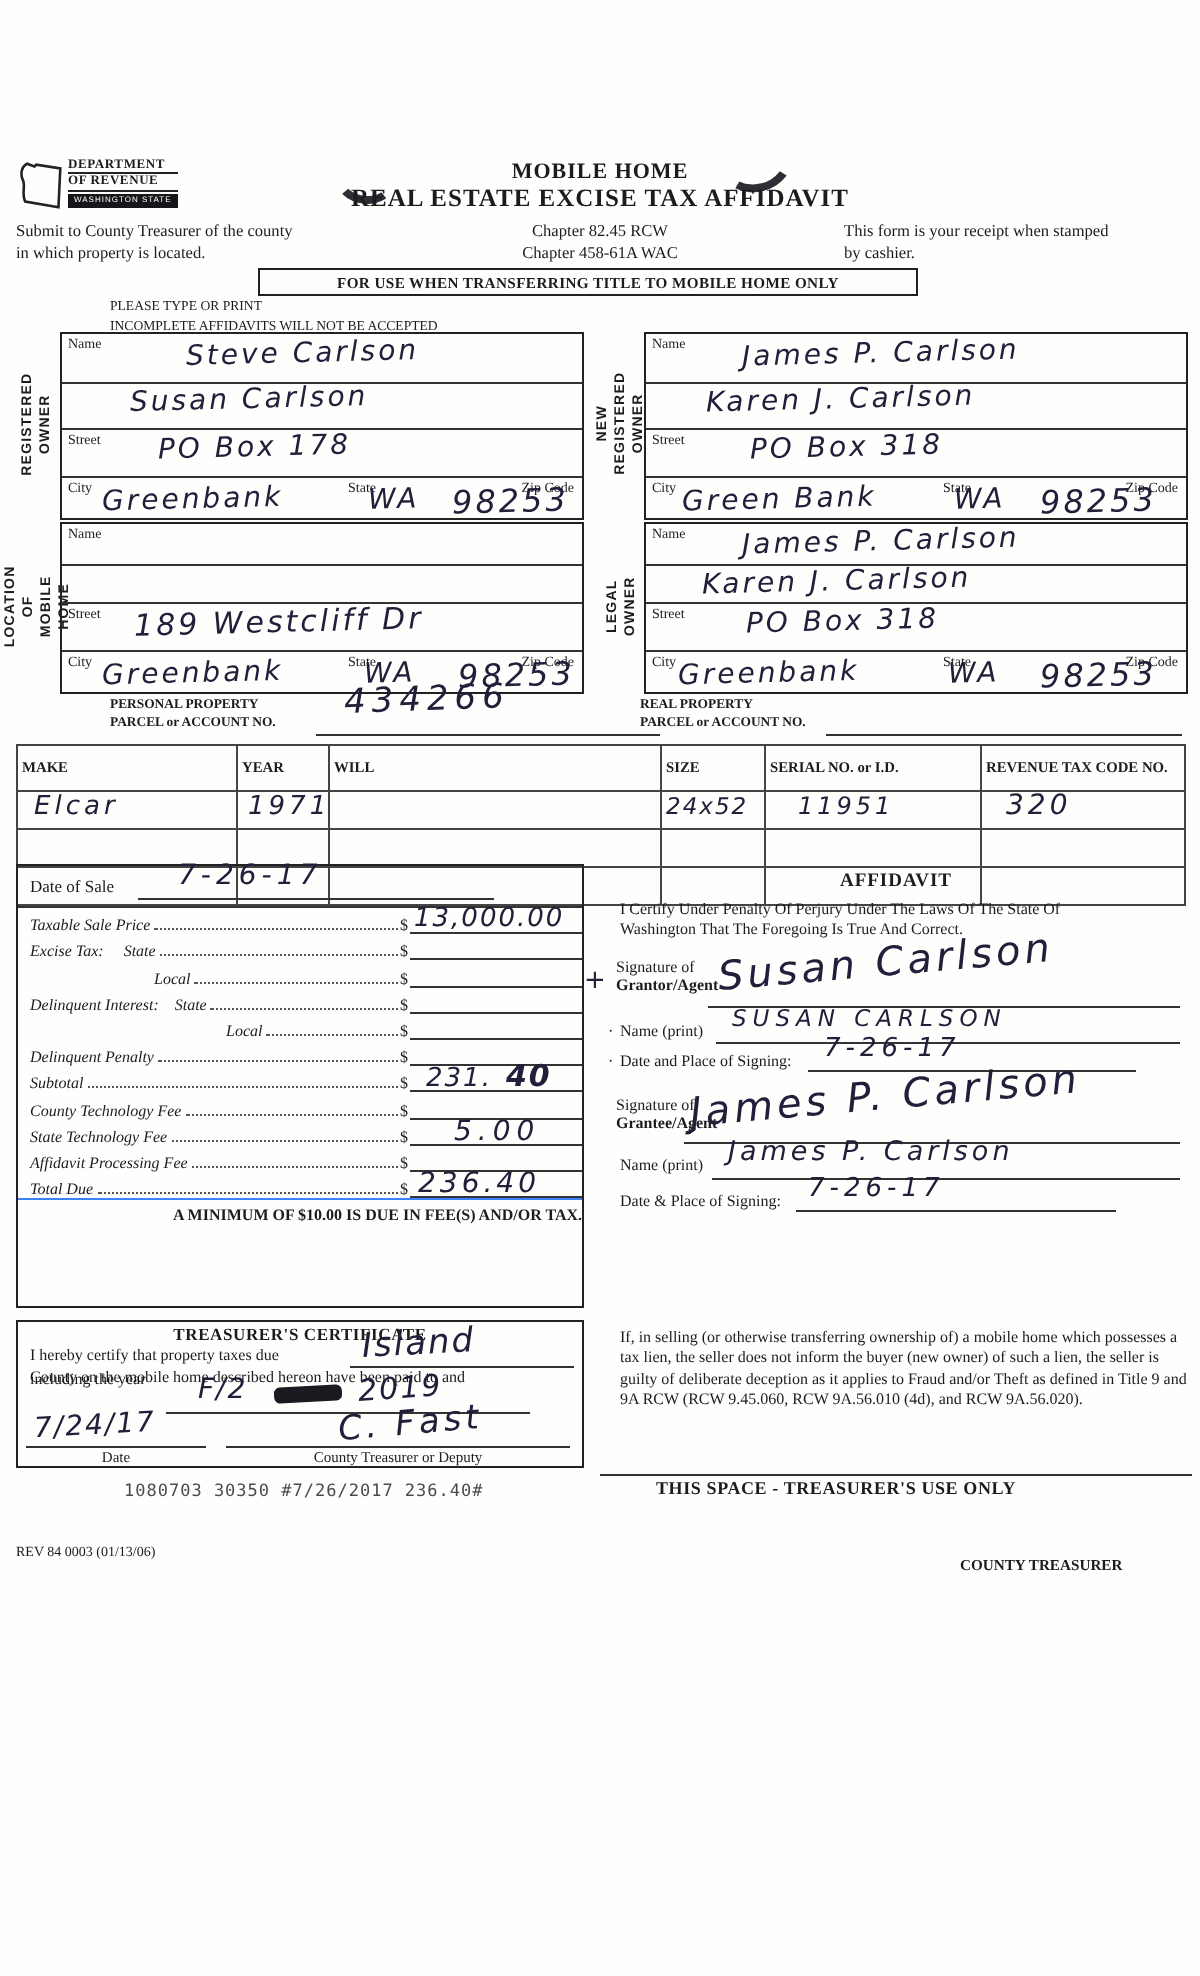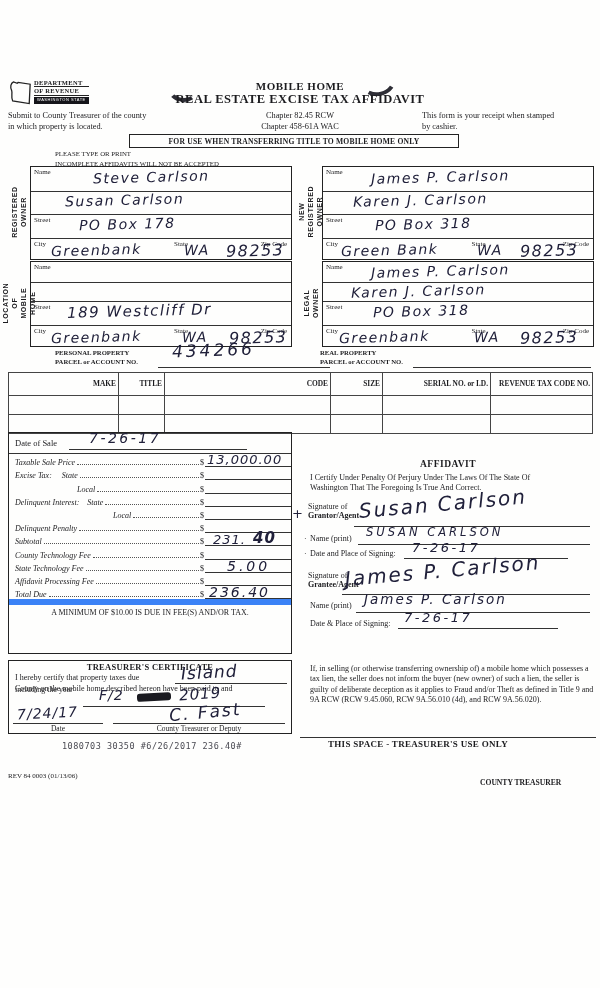--- a/index.html
+++ b/index.html
@@ -28,41 +28,41 @@
   .flabel{position:absolute;left:3px;top:1px;font-size:7px;}
   .zipl{left:auto;right:4px;}
   .hw{font-family:"DejaVu Sans",cursive;font-style:italic;color:#20203a;white-space:nowrap;}
   .nm{position:absolute;font-size:14px;letter-spacing:1.5px;transform:rotate(-1.5deg);}
   
   .plbl{font-size:6.7px;line-height:1.4;font-weight:bold;}
   .uline{position:absolute;border-top:1px solid #333;height:0;}
   
   .vtable{position:absolute;left:8px;top:372px;width:584px;border-collapse:collapse;border:1.6px solid #222;table-layout:fixed;}
   .vtable th,.vtable td{border:1px solid #444;padding:0;overflow:visible;}
-  .vtable th{font-size:7.4px;font-weight:bold;text-align:right;line-height:1.2;height:20px;padding:1px 2px;}
+  .vtable th{font-size:7.4px;font-weight:bold;text-align:left;line-height:1.2;height:20px;padding:1px 2px;}
   .vtable tr.r1 td{height:14px;}
   .vtable tr.r2 td{height:11px;}
   .vtable tr.r3 td{height:9px;}
   .tv{position:relative;top:-2px;font-size:13px;letter-spacing:2px;display:inline-block;}
   
   .taxbox{position:absolute;left:8px;top:432px;width:284px;height:222px;border:1.6px solid #222;box-sizing:border-box;}
   .daterow{position:relative;height:20px;border-bottom:1px solid #333;}
   .mrow{display:flex;align-items:flex-end;height:13.2px;padding-left:6px;font-size:8px;}
   .mlabel{white-space:nowrap;font-style:italic;}
   .dots{flex:1;border-bottom:1px dotted #555;margin:0 1px 2px 2px;min-width:4px;}
   .cur{margin-right:1px;}
   .mval{width:86px;border-bottom:1px solid #333;position:relative;height:100%;flex:0 0 86px;}
   .mhw{position:absolute;bottom:-2px;font-size:13px;letter-spacing:1px;}
   .exempt{border-top:1.4px solid #222;padding:2px 6px;font-size:8px;}
   .exh{height:12px;}
   .wrow{display:flex;align-items:flex-end;height:13px;}
   .wfill{flex:1;border-bottom:1px solid #333;margin:0 2px 1px 3px;}
-  .minimum{border-top:6px solid #3b82f6;text-align:center;font-weight:normal;font-size:8px;padding:3px 0 2px 0;}
-  
-  .aff{position:absolute;left:302px;top:459px;width:292px;height:222px;font-size:8px;}
+  .minimum{border-top:1px solid #3b82f6;text-align:right;font-weight:bold;font-size:8px;padding:3px 0 2px 0;}
+  
+  .aff{position:absolute;left:302px;top:436px;width:292px;height:222px;font-size:8px;}
   .aff-title{font-weight:bold;font-size:9.5px;letter-spacing:0.5px;}
   .sig{font-size:20px;letter-spacing:2px;transform:rotate(-5deg);transform-origin:left bottom;}
   
   .tbox{position:absolute;left:8px;top:660px;width:284px;height:74px;border:1.6px solid #222;box-sizing:border-box;font-size:8px;}
   .scribble{position:absolute;background:#1a1a20;border-radius:3px;transform:rotate(-3deg);}
   .lien{position:absolute;left:310px;top:664px;width:286px;font-size:8px;line-height:1.3;}
   .stamp{position:absolute;left:62px;top:741px;font-family:"DejaVu Sans Mono",monospace;font-size:8.5px;color:#4a4a52;letter-spacing:0.5px;}
   .space-label{position:absolute;left:328px;top:739px;font-weight:bold;font-size:9px;letter-spacing:0.3px;}
   .footer-rev{position:absolute;left:8px;top:772px;font-size:7px;}
   .footer-ct{position:absolute;left:480px;top:778px;font-weight:bold;font-size:7.6px;}
@@ -232,28 +232,36 @@
         <col style="width:110px;">
         <col style="width:46px;">
         <col style="width:166px;">
         <col style="width:52px;">
         <col style="width:108px;">
         <col style="width:102px;">
       </colgroup>
     <thead>
       <tr>
         <th>MAKE</th>
-        <th>TITLE</th>
-        <th>CODE</th>
+        <th>YEAR</th>
+        <th>WILL</th>
         <th>SIZE</th>
         <th>SERIAL NO. or I.D.</th>
         <th>REVENUE TAX CODE NO.</th>
       </tr>
     </thead>
     <tbody>
+      <tr class="r1">
+        <td><span class="hw tv" style="padding-left:8px;">Elcar</span></td>
+        <td><span class="hw tv" style="padding-left:5px;">1971</span></td>
+        <td><span class="hw tv"></span></td>
+        <td><span class="hw tv" style="padding-left:2px;font-size:11.5px;letter-spacing:1px;">24x52</span></td>
+        <td><span class="hw tv" style="padding-left:16px;font-size:12px;">11951</span></td>
+        <td><span class="hw tv" style="padding-left:12px;font-size:14px;">320</span></td>
+      </tr>
       <tr class="r2">
         <td><span class="tv"></span></td>
         <td><span class="tv"></span></td>
         <td><span class="tv"></span></td>
         <td><span class="tv"></span></td>
         <td><span class="tv"></span></td>
         <td><span class="tv"></span></td>
       </tr>
       <tr class="r3">
         <td><span class="tv"></span></td>
@@ -416,19 +424,19 @@
     <span class="uline" style="left:4px;top:62px;width:90px;"></span>
     <div class="abs2" style="left:4px;top:63px;width:90px;text-align:center;font-size:7.5px;">Date</div>
     <span class="hw abs2" style="left:160px;top:41px;font-size:17px;letter-spacing:2px;transform:rotate(-5deg);">C. Fast</span>
     <span class="uline" style="left:104px;top:62px;width:172px;"></span>
     <div class="abs2" style="left:104px;top:63px;width:172px;text-align:center;font-size:7.5px;">County Treasurer or Deputy</div>
   </div>
 
   <div class="lien">If, in selling (or otherwise transferring ownership of) a mobile home which possesses a tax lien, the seller does not inform the buyer (new owner) of such a lien, the seller is guilty of deliberate deception as it applies to Fraud and/or Theft as defined in Title 9 and 9A RCW (RCW 9.45.060, RCW 9A.56.010 (4d), and RCW 9A.56.020).</div>
 
   <span class="uline" style="left:300px;top:737px;width:296px;border-top-width:1.5px;"></span>
-  <div class="stamp">1080703 30350 #6/26/2017 236.40#</div>
+  <div class="stamp">1080703 30350 #7/26/2017 236.40#</div>
   <div class="space-label">THIS SPACE - TREASURER'S USE ONLY</div>
 
   <div class="footer-rev">REV 84 0003 (01/13/06)</div>
   <div class="footer-ct">COUNTY TREASURER</div>
 
 </div>
 
 </body></html>

